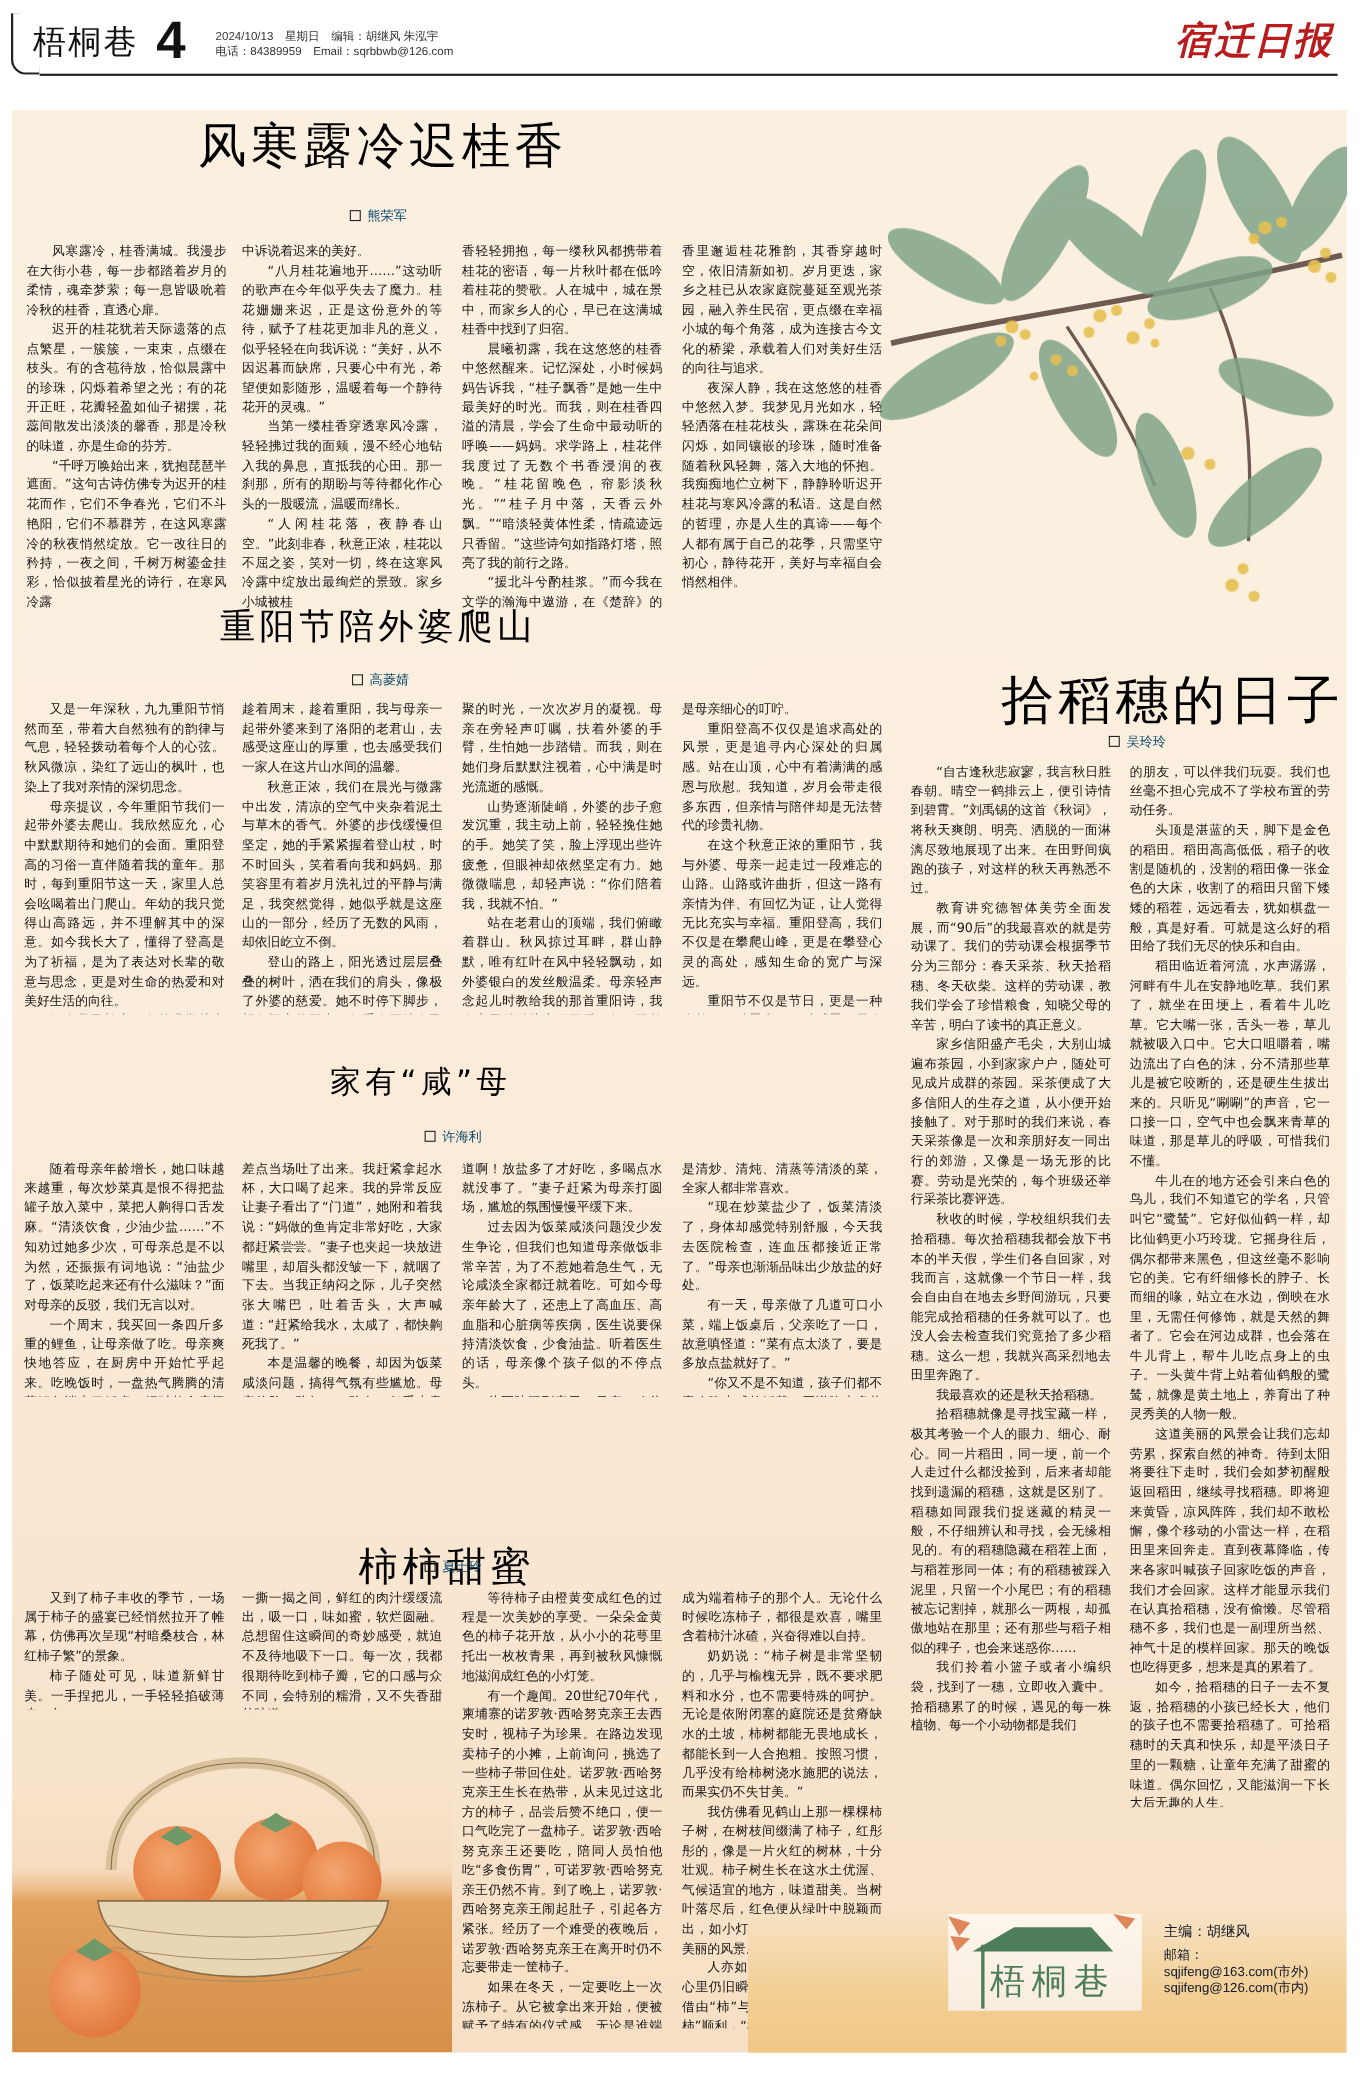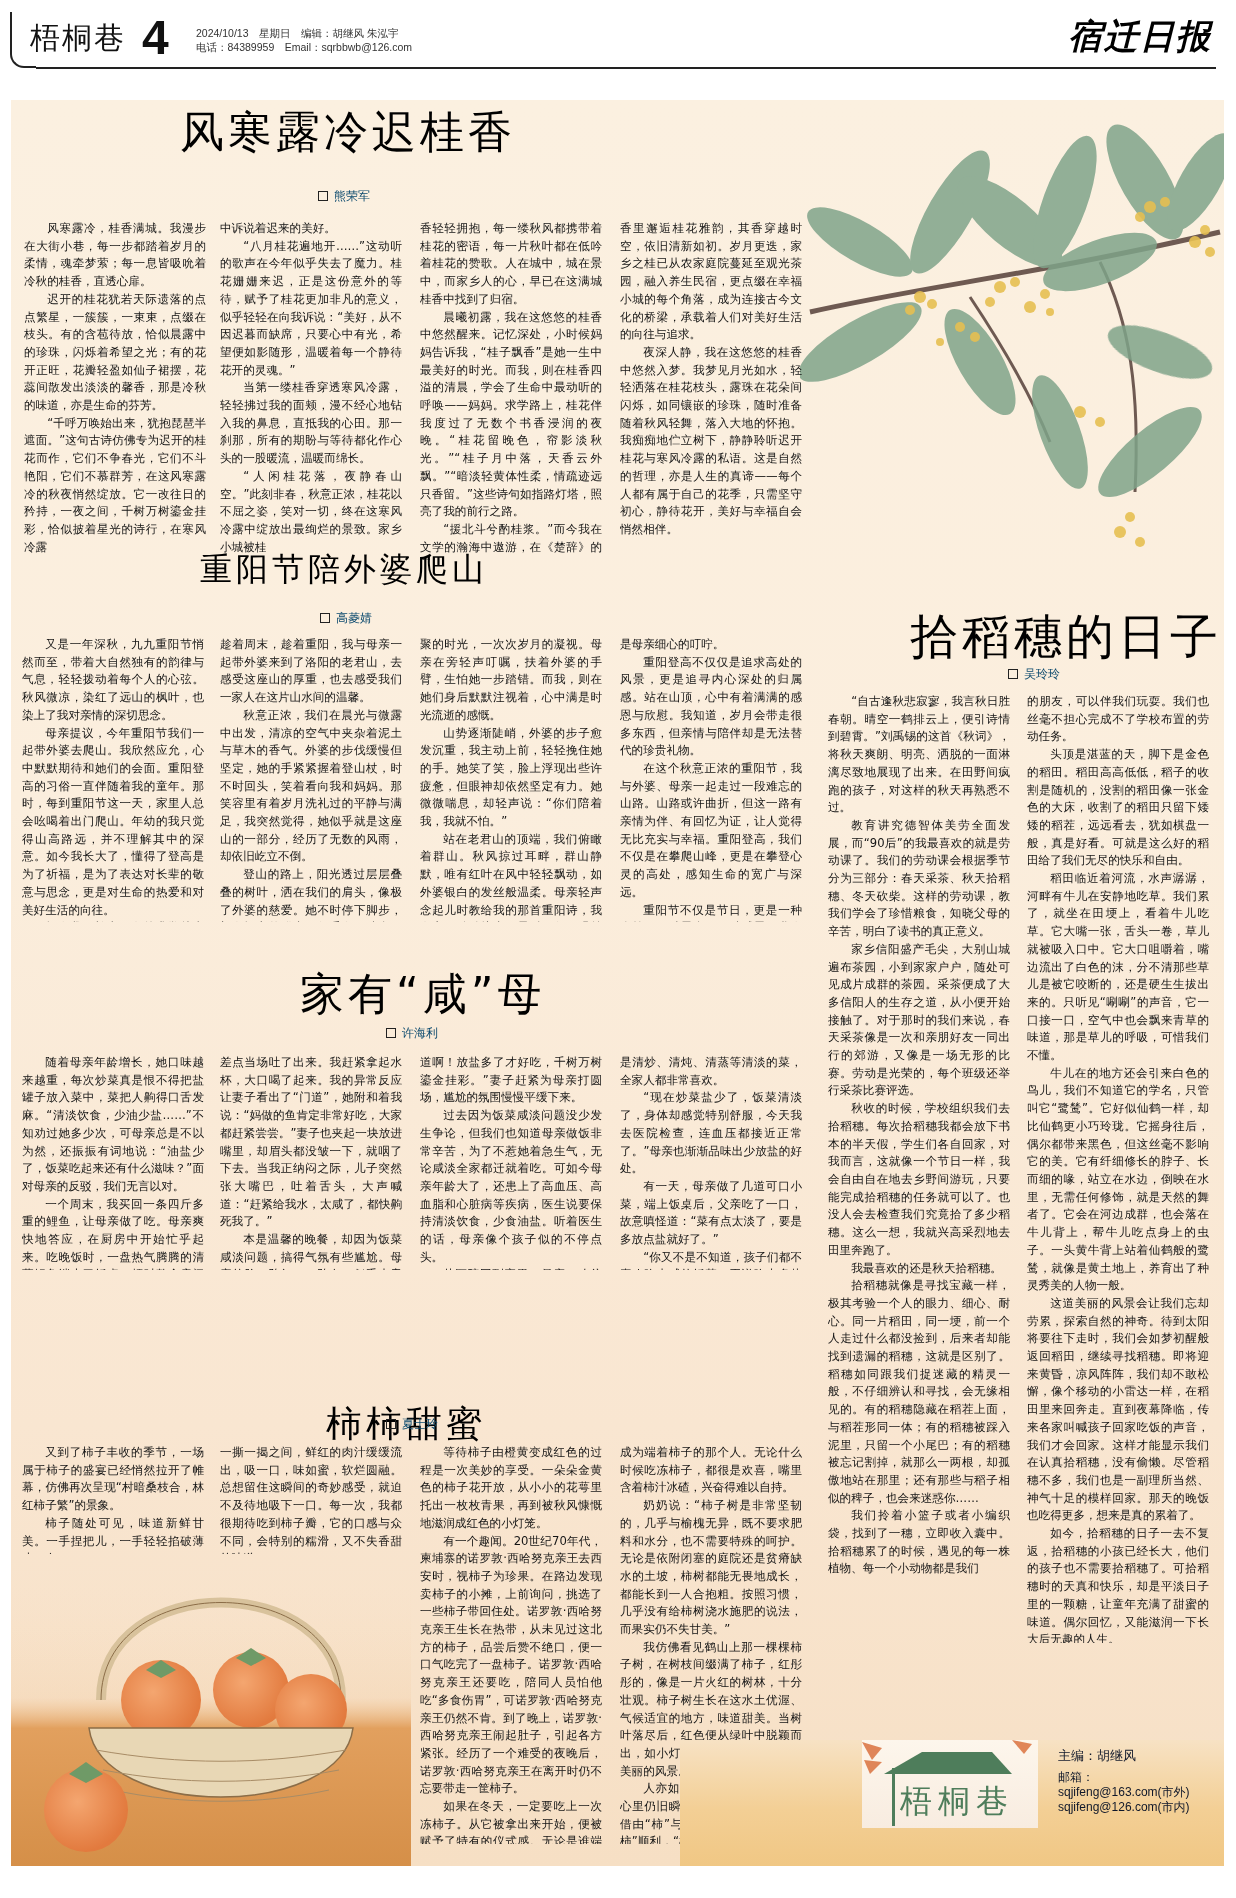--- a/index.html
+++ b/index.html
@@ -4,21 +4,21 @@
 <style>
 *{box-sizing:border-box;margin:0;padding:0}
 html,body{width:1236px;height:1898px;background:#fff;overflow:hidden}
 body{position:relative;font-family:"DejaVu Sans","Liberation Sans",sans-serif;color:#111}
 .header{position:absolute;left:0;top:0;width:1236px;height:72px}
 .hdr-bracket{position:absolute;left:10px;top:12px;width:26px;height:56px;border-left:2px solid #222;border-bottom:2px solid #222;border-bottom-left-radius:14px}
 .hdr-line{position:absolute;left:36px;top:67px;width:1180px;height:2px;background:#222}
 .hdr-section{position:absolute;left:30px;top:18px;font-size:30px;letter-spacing:2px;color:#111}
 .hdr-page{position:absolute;left:142px;top:10px;font-size:48px;font-weight:bold;font-family:"Liberation Sans",sans-serif}
 .hdr-meta{position:absolute;left:196px;top:26px;font-size:10.5px;line-height:14px;color:#333;font-family:"Liberation Sans",sans-serif}
-.hdr-logo{position:absolute;right:24px;top:14px;font-size:34px;color:#000000;font-family:"DejaVu Serif",serif;font-style:italic;font-weight:bold;letter-spacing:2px}
+.hdr-logo{position:absolute;right:24px;top:14px;font-size:34px;color:#b91c1c;font-family:"DejaVu Serif",serif;font-style:italic;font-weight:bold;letter-spacing:2px}
 .paper{position:absolute;left:11px;top:100px;width:1213px;height:1766px;background:linear-gradient(180deg,#fbf0e0 0%,#fbeedd 40%,#f9e6d1 75%,#f6dfc4 100%)}
 .article{position:absolute}
 .title{position:absolute;font-family:"DejaVu Sans",sans-serif;font-weight:normal;color:#000000;white-space:nowrap;letter-spacing:4px}
 .byline{position:absolute;font-size:12px;color:#0c4a6e;white-space:nowrap}
 .byline .box{display:inline-block;width:10px;height:10px;border:1px solid #222;margin-right:6px;vertical-align:-1px}
 .col{position:absolute;font-size:11.6px;line-height:17.7px;text-align:justify;color:#141414;overflow:hidden}
 .col p{text-indent:2em}
 .col p.cont{text-indent:0}
 </style>
 </head>
@@ -134,36 +134,36 @@
   </div>
   <div class="col" style="left:620px;top:636px;width:182px;height:286px">
     <p class="cont">是母亲细心的叮咛。</p>
     <p>重阳登高不仅仅是追求高处的风景，更是追寻内心深处的归属感。站在山顶，心中有着满满的感恩与欣慰。我知道，岁月会带走很多东西，但亲情与陪伴却是无法替代的珍贵礼物。</p>
     <p>在这个秋意正浓的重阳节，我与外婆、母亲一起走过一段难忘的山路。山路或许曲折，但这一路有亲情为伴、有回忆为证，让人觉得无比充实与幸福。重阳登高，我们不仅是在攀爬山峰，更是在攀登心灵的高处，感知生命的宽广与深远。</p>
     <p>重阳节不仅是节日，更是一种牵挂、一种思念、一种感恩。我会永远记得这次重阳节，因为它让我懂得了什么是家人之间的依靠与守护。</p>
   </div>
 </div>
 
 <div class="article">
-  <div class="title" style="left:300px;top:965px;font-size:44px">家有“咸”母</div>
+  <div class="title" style="left:300px;top:965px;font-size:28px">家有“咸”母</div>
   <div class="byline" style="left:386px;top:1025px">
     <span class="box"></span><span>许海利</span>
   </div>
   <div class="col" style="left:22px;top:1054px;width:182px;height:216px">
     <p>随着母亲年龄增长，她口味越来越重，每次炒菜真是恨不得把盐罐子放入菜中，菜把人齁得口舌发麻。“清淡饮食，少油少盐……”不知劝过她多少次，可母亲总是不以为然，还振振有词地说：“油盐少了，饭菜吃起来还有什么滋味？”面对母亲的反驳，我们无言以对。</p>
     <p>一个周末，我买回一条四斤多重的鲤鱼，让母亲做了吃。母亲爽快地答应，在厨房中开始忙乎起来。吃晚饭时，一盘热气腾腾的清蒸鲤鱼端上了饭桌，顿时整个房间都能闻到鱼的香味。</p>
 
   </div>
   <div class="col" style="left:220px;top:1054px;width:182px;height:216px">
     <p class="cont">差点当场吐了出来。我赶紧拿起水杯，大口喝了起来。我的异常反应让妻子看出了“门道”，她附和着我说：“妈做的鱼肯定非常好吃，大家都赶紧尝尝。”妻子也夹起一块放进嘴里，却眉头都没皱一下，就咽了下去。当我正纳闷之际，儿子突然张大嘴巴，吐着舌头，大声喊道：“赶紧给我水，太咸了，都快齁死我了。”</p>
     <p>本是温馨的晚餐，却因为饭菜咸淡问题，搞得气氛有些尴尬。母亲的脸一阵红、一阵白，似乎也意识到鱼做咸了，就一个劲儿地自责说：“唉！这年龄大了，脑子不记事了，估计是盐放多了。人老了，真是不中用了。”</p>
 
   </div>
   <div class="col" style="left:420px;top:1054px;width:182px;height:216px">
-    <p class="cont">道啊！放盐多了才好吃，千树万树鎏金挂彩。”妻子赶紧为母亲打圆场，尴尬的氛围慢慢平缓下来。</p>
+    <p class="cont">道啊！放盐多了才好吃，多喝点水就没事了。”妻子赶紧为母亲打圆场，尴尬的氛围慢慢平缓下来。</p>
     <p>过去因为饭菜咸淡问题没少发生争论，但我们也知道母亲做饭非常辛苦，为了不惹她着急生气，无论咸淡全家都迁就着吃。可如今母亲年龄大了，还患上了高血压、高血脂和心脏病等疾病，医生说要保持清淡饮食，少食油盐。听着医生的话，母亲像个孩子似的不停点头。</p>
     <p>从医院回到家里，母亲一改往日风格，每次炒菜都小心翼翼地忖度着盐的分量，一点一点地加，然后尝尝味道咸淡。她做饭也开始讲究荤素搭配、营养全面，餐桌上几乎都</p>
   </div>
   <div class="col" style="left:620px;top:1054px;width:182px;height:216px">
     <p class="cont">是清炒、清炖、清蒸等清淡的菜，全家人都非常喜欢。</p>
     <p>“现在炒菜盐少了，饭菜清淡了，身体却感觉特别舒服，今天我去医院检查，连血压都接近正常了。”母亲也渐渐品味出少放盐的好处。</p>
     <p>有一天，母亲做了几道可口小菜，端上饭桌后，父亲吃了一口，故意嗔怪道：“菜有点太淡了，要是多放点盐就好了。”</p>
     <p>“你又不是不知道，孩子们都不喜欢吃太咸的饭菜，再说吃太多盐对身体还有害，你就将就将就？”没想到，母亲居然反过来教育起了父亲。</p>
 
   </div>

